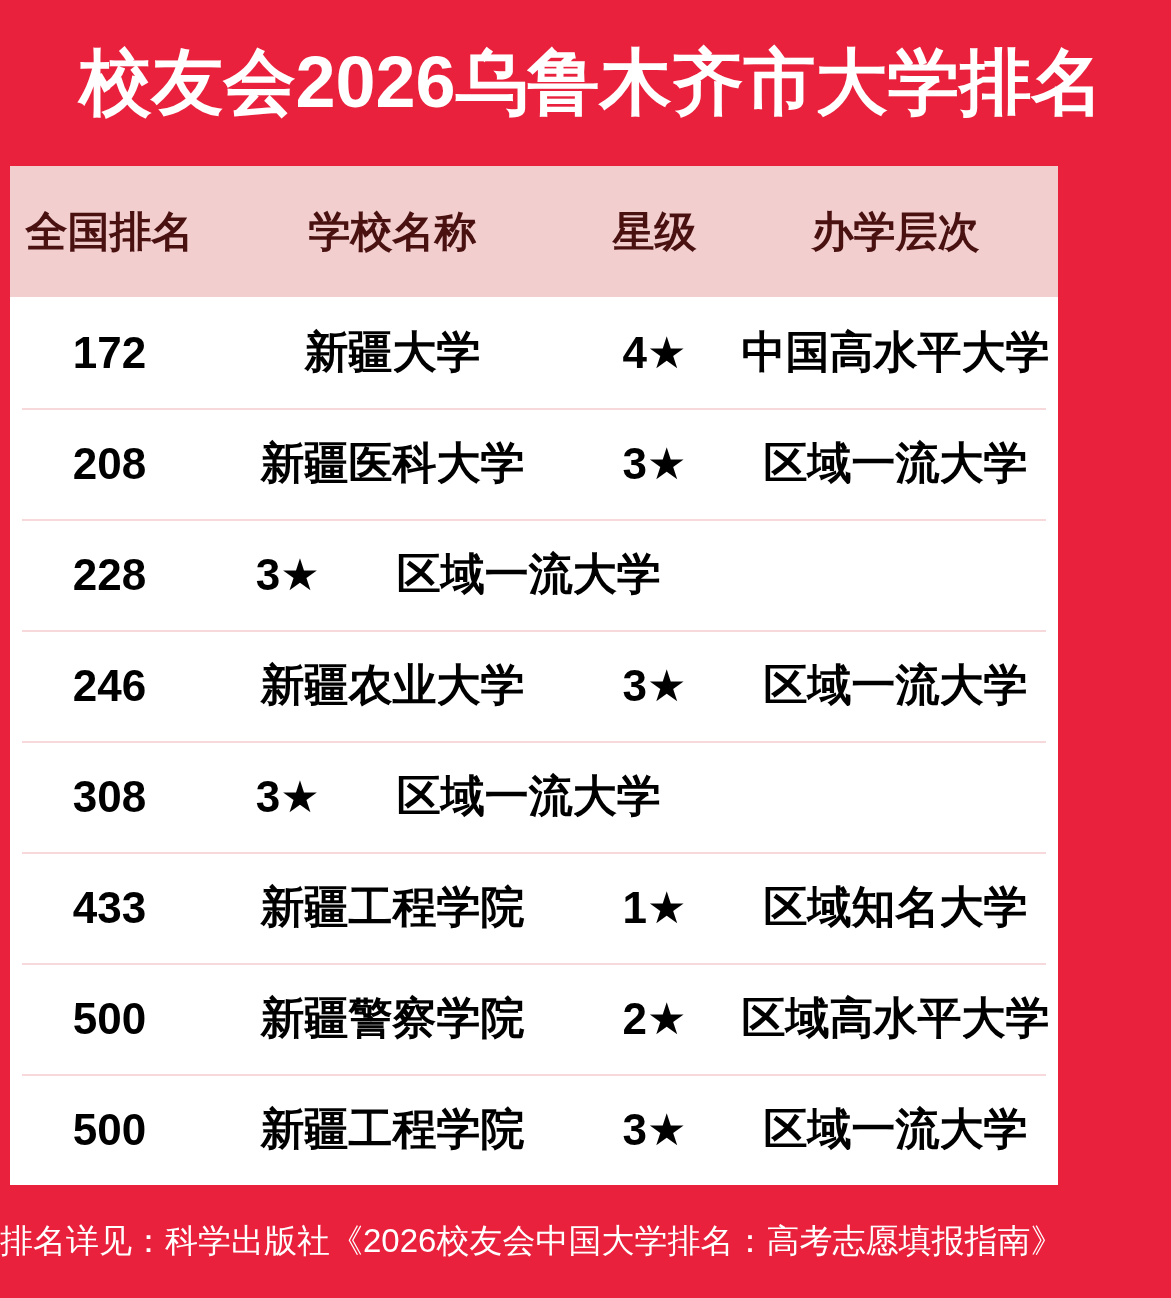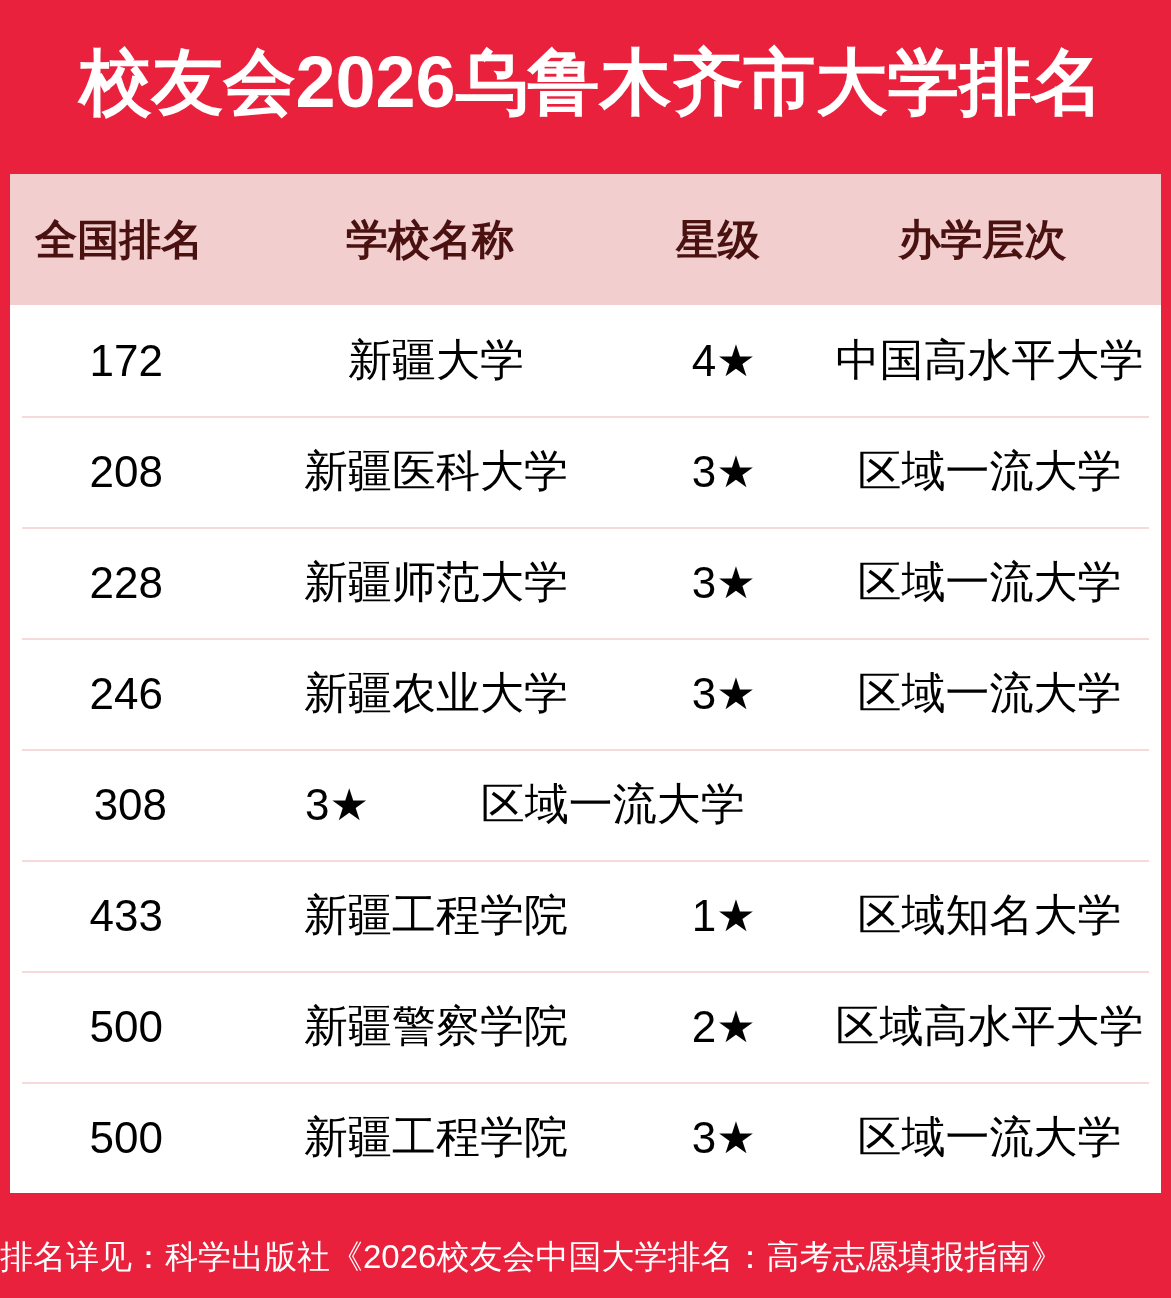--- a/index.html
+++ b/index.html
@@ -26,22 +26,22 @@
   .title-band h1 {
     margin: 0;
     color: #FFFFFF;
     font-size: 72px;
     font-weight: 900;
     letter-spacing: 0px;
     white-space: nowrap;
   }
   
   .panel {
-    margin: 8px 10px;
-    width: 1151px;
+    margin: 0 10px;
+    width: 1048px;
   }
   .row {
     display: flex;
     width: 100%;
   }
   .cell {
     display: flex;
     align-items: center;
     justify-content: center;
     text-align: center;
@@ -63,22 +63,21 @@
   }
   
   .data-row {
     height: 111px;
     background: #FFFFFF;
     position: relative;
   }
   .data-row .cell {
     color: #000000;
     font-size: 44px;
-    font-weight: normal;
-    padding-left: 11px;
+    font-weight: bold;
   }
   .data-row + .data-row::before {
     content: "";
     position: absolute;
     top: 0;
     left: 12px;
     right: 12px;
     height: 2px;
     background: #F8D9DB;
   }
@@ -124,21 +123,20 @@
 
   <div class="row data-row">
     <div class="cell c-rank">208</div>
     <div class="cell c-school">新疆医科大学</div>
     <div class="cell c-star">3★</div>
     <div class="cell c-level">区域一流大学</div>
   </div>
 
   <div class="row data-row">
     <div class="cell c-rank">228</div>
-    <div class="cell c-school">新疆师范大学</div>
     <div class="cell c-star">3★</div>
     <div class="cell c-level">区域一流大学</div>
   </div>
 
   <div class="row data-row">
     <div class="cell c-rank">246</div>
     <div class="cell c-school">新疆农业大学</div>
     <div class="cell c-star">3★</div>
     <div class="cell c-level">区域一流大学</div>
   </div>

